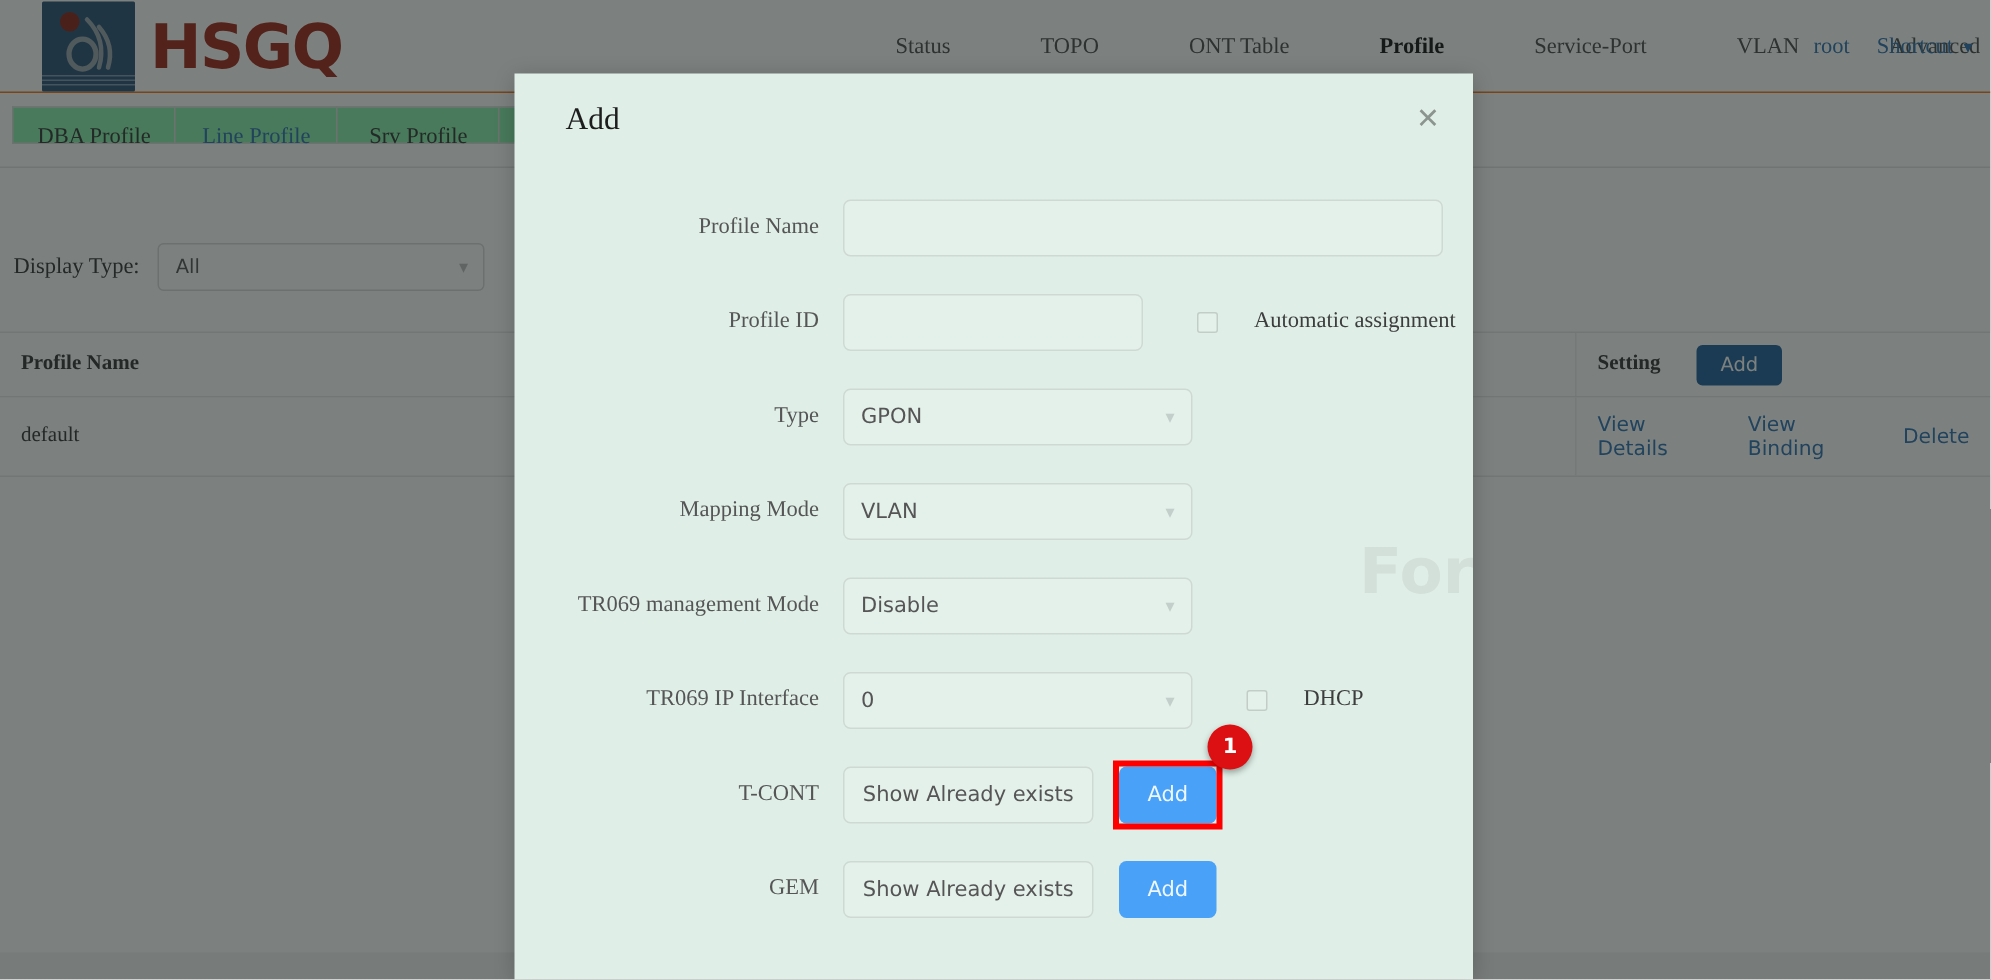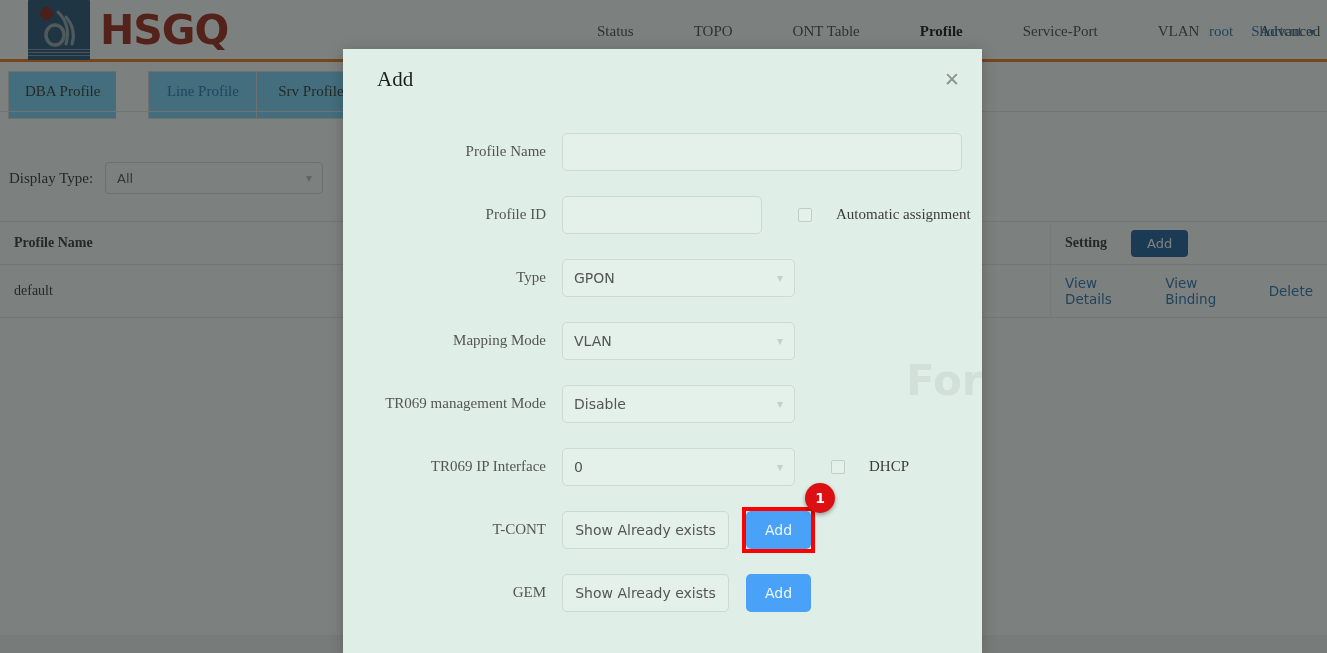--- a/index.html
+++ b/index.html
@@ -11,21 +11,21 @@
     background: #ffffff;
   }
 
   #app { position: relative; width: 1327px; height: 653px; background: #ffffff; }
 
   
   .page { position: absolute; inset: 0; background: #ffffff; }
 
   .topbar {
     position: absolute; top: 0; left: 0; right: 0; height: 62px;
-    background: #ffffff; border-bottom: 3px solid #f97316;
+    background: #ffffff; border-bottom: 1px solid #f97316;
     display: flex; align-items: center;
   }
   .logo-wrap { display: flex; align-items: center; margin-left: 28px; }
   .logo-mark {
     width: 62px; height: 60px; background: #2b4f74; position: relative; overflow: hidden;
     border-radius: 1px;
   }
   .logo-mark .dot {
     position: absolute; left: 12px; top: 7px; width: 13px; height: 13px;
     border-radius: 50%; background: #8c1f15;
@@ -63,26 +63,26 @@
     font-family: "Liberation Serif", serif; font-size: 15px;
     color: #2f6fb0; text-decoration: none;
   }
   .chev-down { display: inline-block; margin-left: 7px; color: #2f6fb0; font-size: 12px; }
 
   .tabs {
     position: absolute; top: 71px; left: 8px;
     display: flex; height: 40px;
   }
   .tab {
-    min-width: 108px; height: 48px; line-height: 38px; text-align: center;
-    border: 1px solid #dcdcdc; border-right: none; background: #7dd3fc;
+    min-width: 108px; height: 25px; line-height: 38px; text-align: center;
+    border: 1px solid #dcdcdc; border-right: none; background: #86efac;
     font-size: 15px; color: #333; padding: 0 16px; white-space: nowrap;
   }
   .tab:last-child { border-right: 1px solid #dcdcdc; }
-  .tab.active { color: #2f6fb0; margin-left: 32px; }
+  .tab.active { color: #2f6fb0; }
 
   .tabs-underline {
     position: absolute; top: 111px; left: 0; right: 0; height: 1px; background: #e4e4e4;
   }
 
   .filterbar {
     position: absolute; top: 162px; left: 9px;
     display: flex; align-items: center; gap: 12px;
   }
   .filter-label { font-size: 15px; color: #333; }

